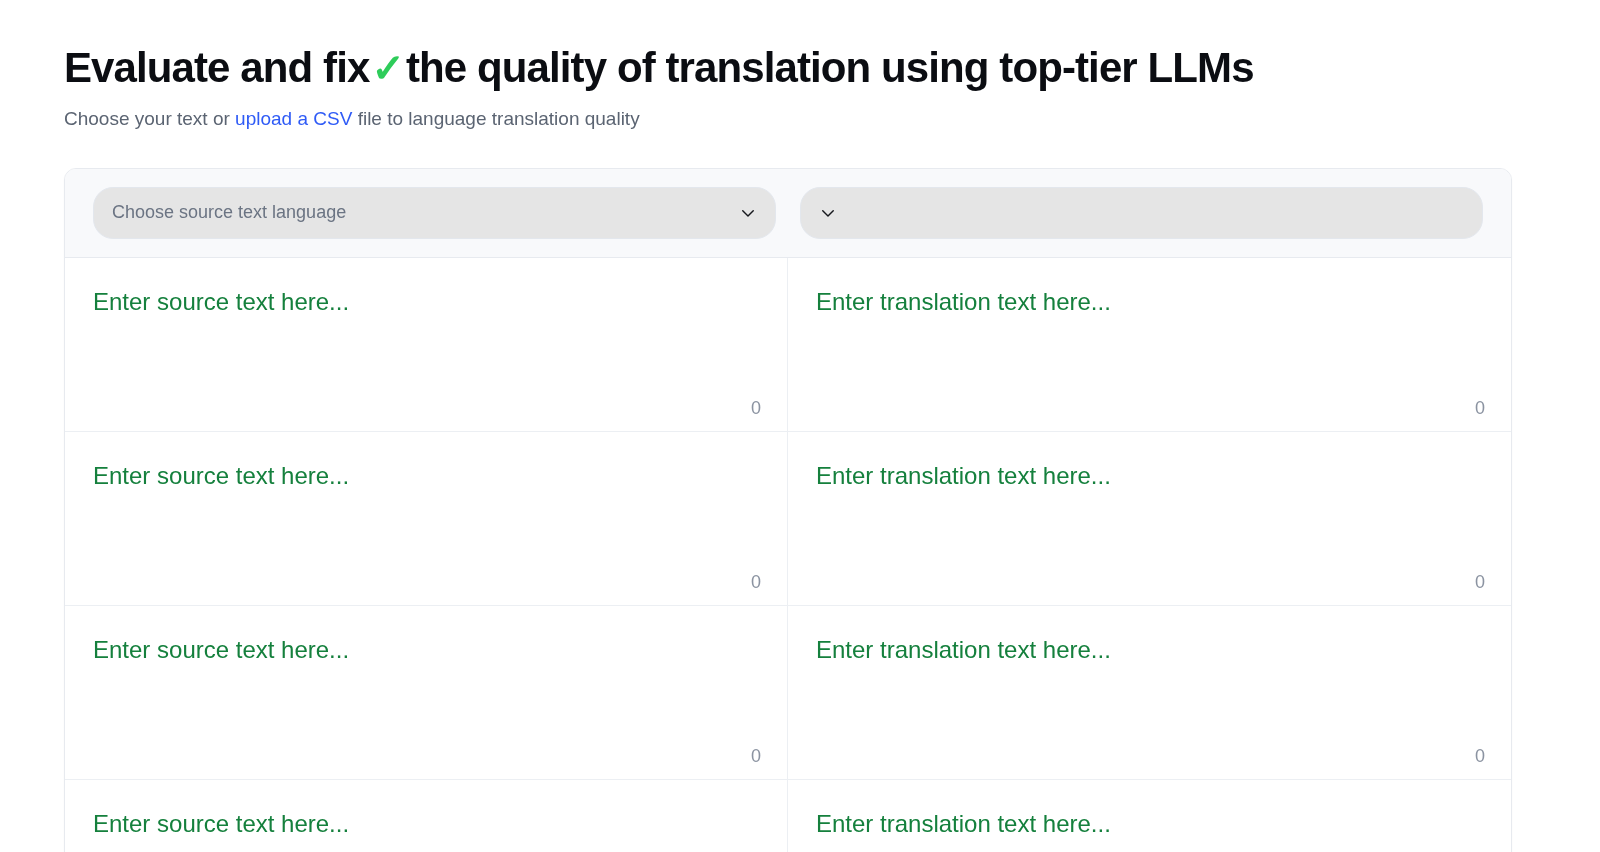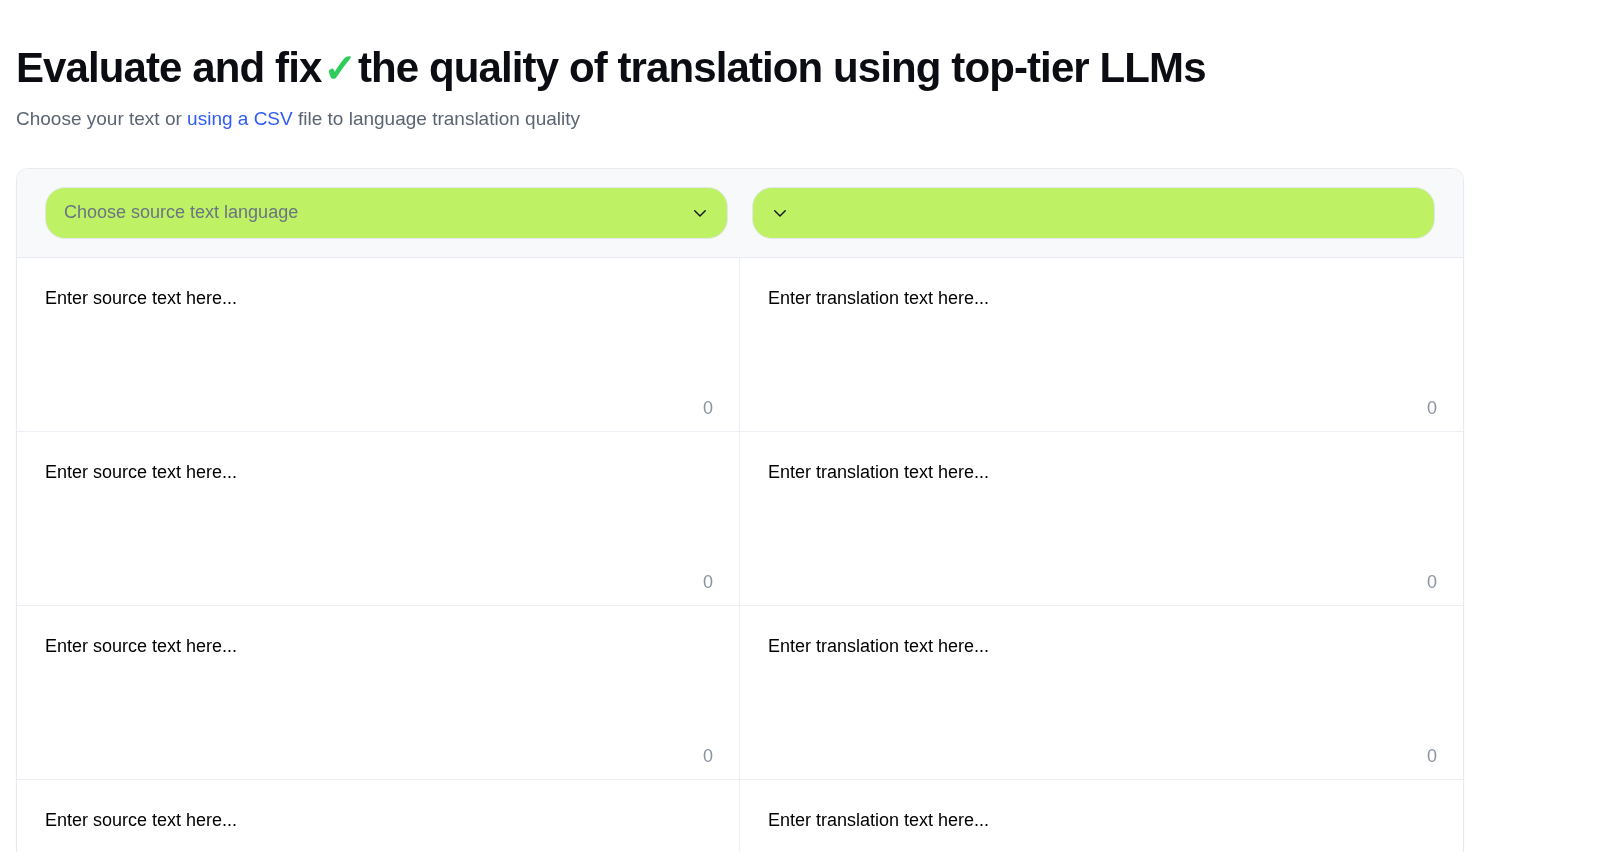--- a/index.html
+++ b/index.html
@@ -14,20 +14,21 @@
     font-family: "Liberation Sans", sans-serif;
     -webkit-font-smoothing: antialiased;
   }
 
   .page {
     width: 1480px;
     height: 852px;
     position: relative;
     box-sizing: border-box;
     padding: 0 16px;
+    margin-left: 48px;
   }
 
   
   .header { padding-top: 44px; }
 
   .page-title {
     font-size: 42px;
     font-weight: 700;
     color: #0b0d12;
     letter-spacing: -0.9px;
@@ -69,21 +70,21 @@
     display: flex;
     gap: 24px;
     background: #f8f9fb;
     padding: 18px 28px 18px 28px;
     border-bottom: 1px solid #e7eaef;
   }
 
   .lang-select {
     flex: 1 1 0;
     position: relative;
-    background: #bef264;
+    background: #e5e5e5;
     border: 1px solid #e3e7ed;
     border-radius: 20px;
     height: 52px;
     display: flex;
     align-items: center;
     padding: 0 18px;
     cursor: pointer;
     box-sizing: border-box;
   }
   .lang-select .label {
@@ -114,43 +115,43 @@
     flex: 1 1 50%;
     position: relative;
     padding: 28px 28px 0 28px;
     box-sizing: border-box;
     min-height: 173px;
     cursor: text;
   }
   .cell.left { border-right: 1px solid #eceff3; }
 
   .cell .ph {
-    font-size: 18px;
-    color: #000000;
+    font-size: 24px;
+    color: #15803d;
     line-height: 1.35;
     white-space: nowrap;
   }
   .cell .counter {
     position: absolute;
     right: 26px;
     bottom: 12px;
     font-size: 18px;
     color: #8b93a1;
   }
 </style>
 </head>
 <body>
 
 <div class="page">
 
   <div class="header">
     <h1 class="page-title"><span>Evaluate and fix</span><span class="title-check">✓</span><span>the quality of translation using top-tier LLMs</span></h1>
 
     <p class="page-subtitle"><span>Choose your text or</span>
-      <span class="csv-link">using a CSV</span>
+      <span class="csv-link">upload a CSV</span>
       <span>file to language translation quality</span></p>
   </div>
 
   <div class="card">
 
     <div class="lang-bar">
 
       <div class="lang-select">
         <span class="label">Choose source text language</span>
         <svg class="chev" viewBox="0 0 24 24" fill="none">

